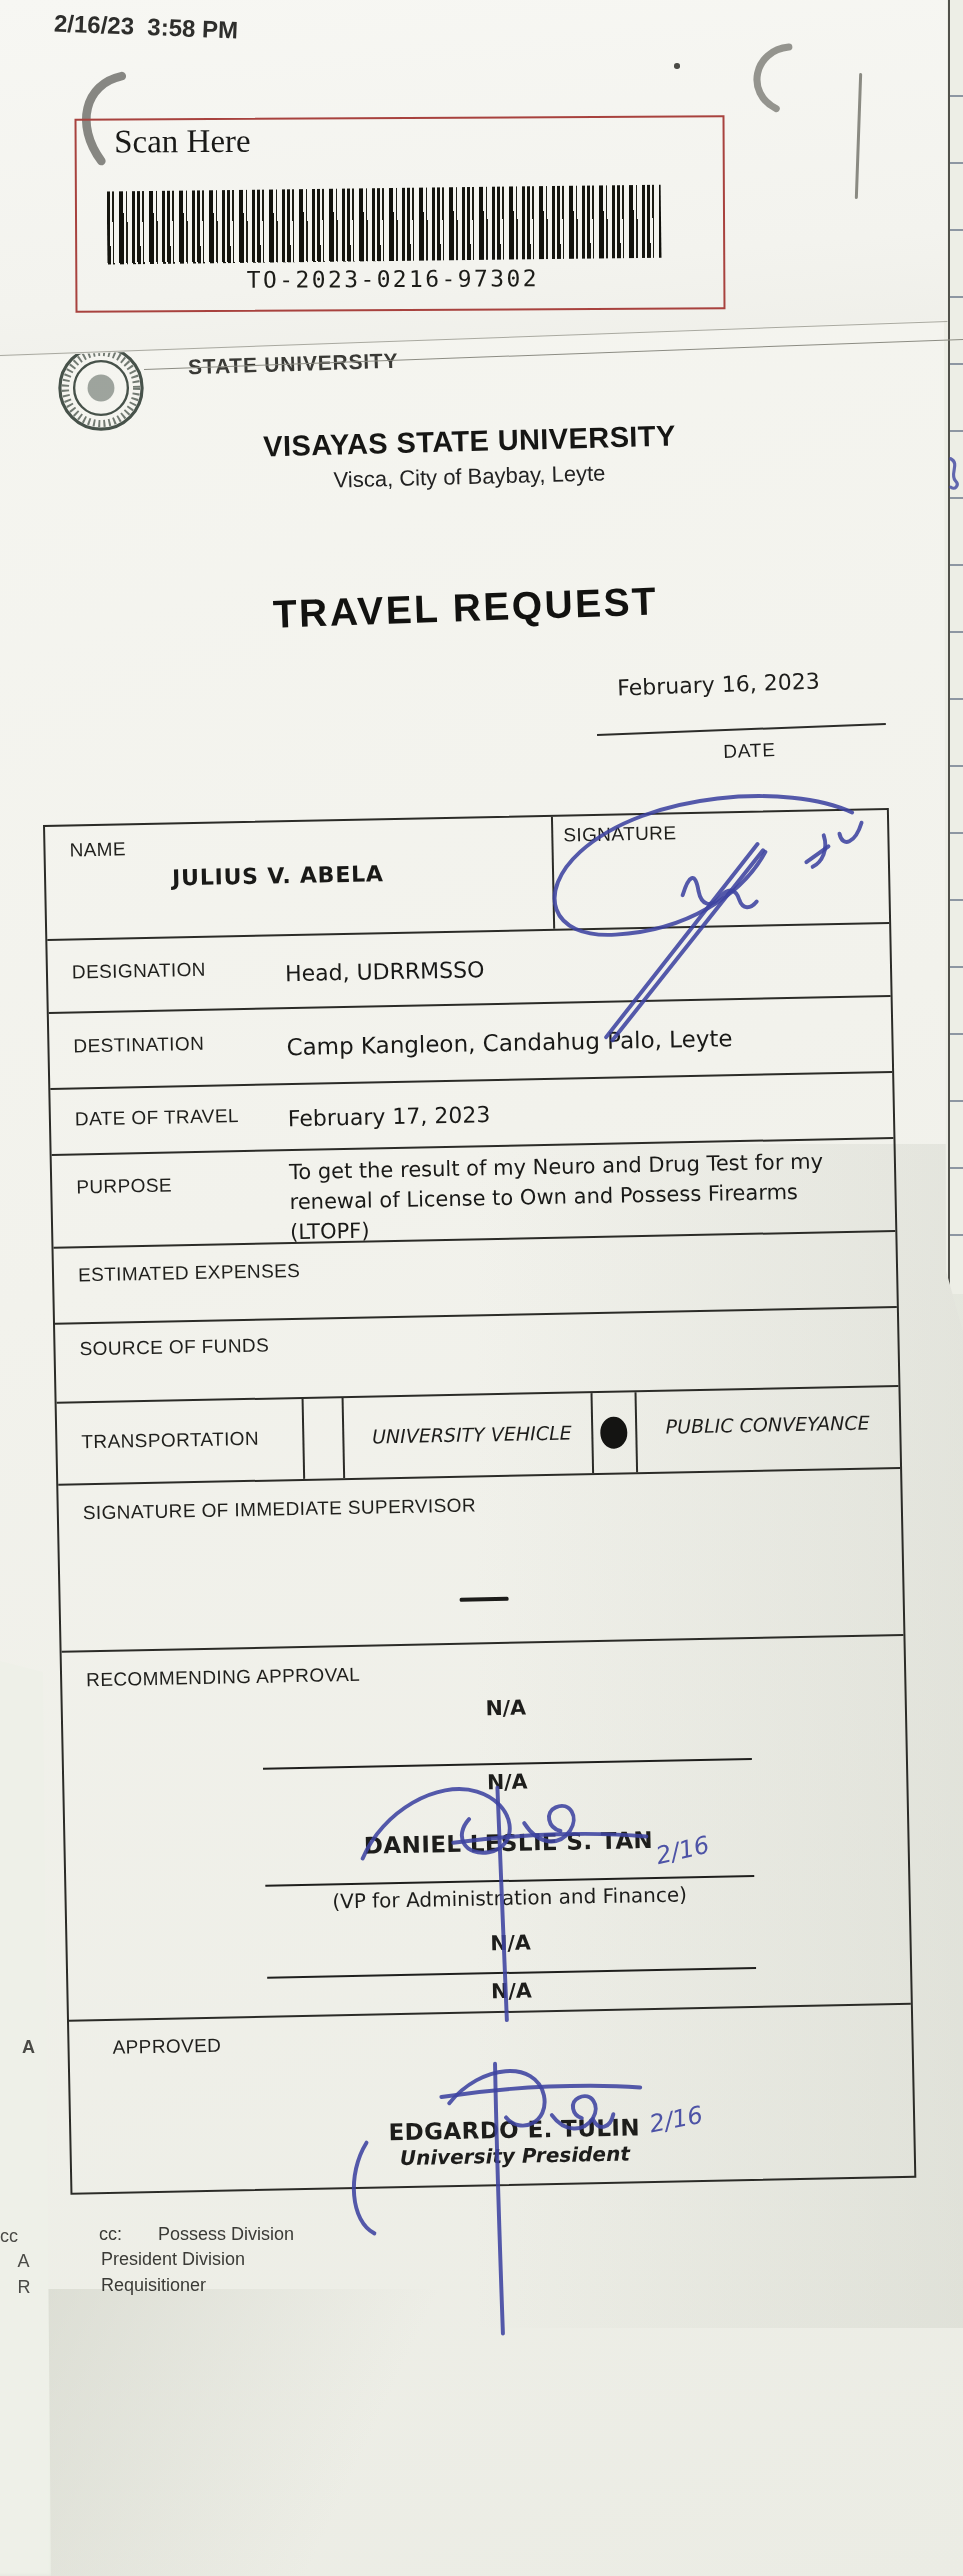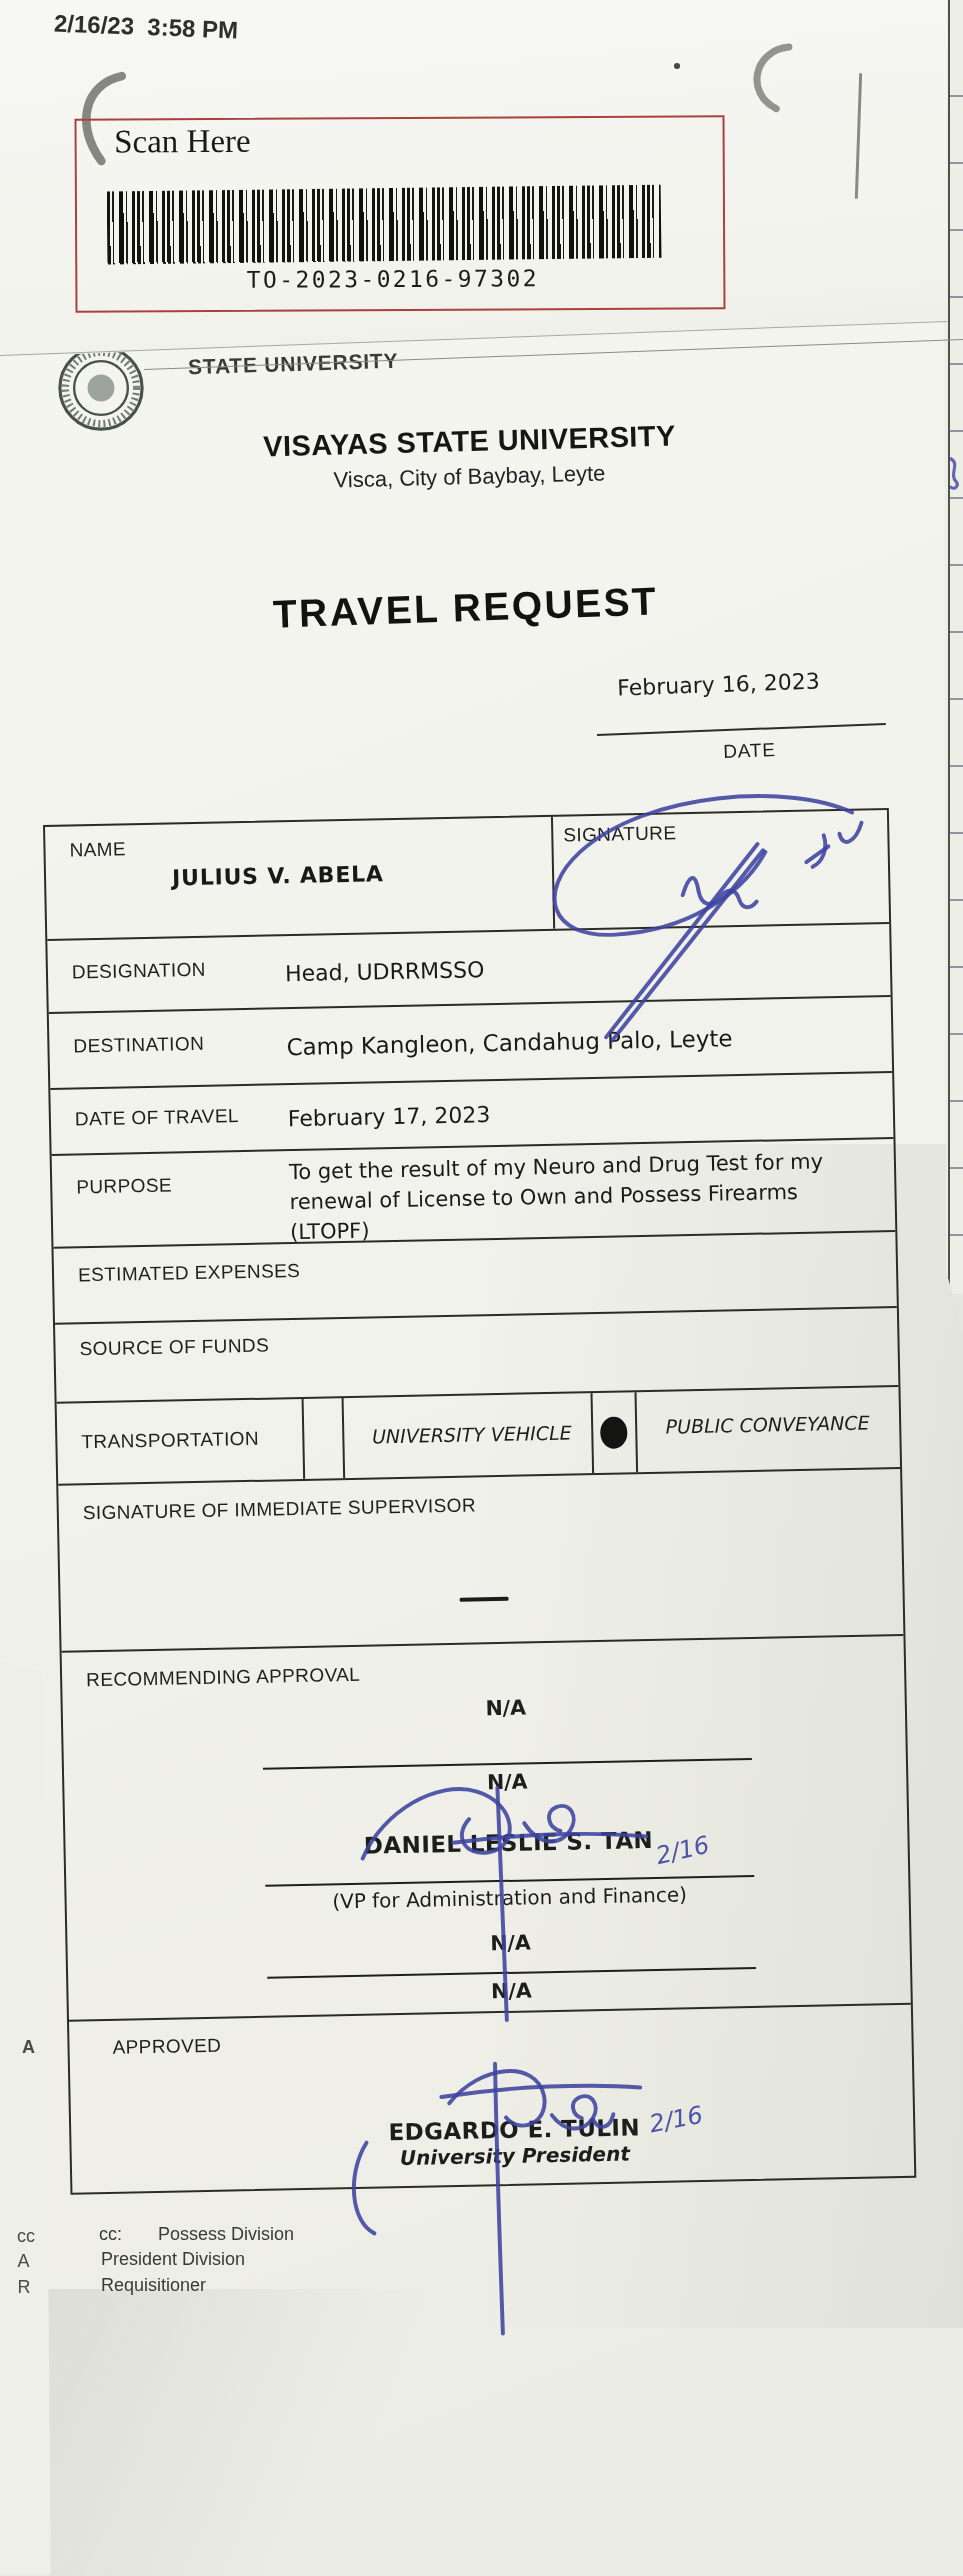--- a/index.html
+++ b/index.html
@@ -103,21 +103,21 @@
   <div class="abs grid-strip">
     <div class="vline"></div>
     <div class="ticks"></div>
   </div>
   <svg class="abs" style="left:946px;top:454px;width:17.4px;height:38px;z-index:0" viewBox="0 0 22 48" width="17.4" height="38">
     <path d="M6 6 C18 12 4 26 12 34 C18 40 10 46 6 42" fill="none" stroke="#3d43a0" stroke-width="4" stroke-linecap="round" opacity=".8"></path>
   </svg>
 
   <div class="abs paper-under">
     <span class="frag" style="left:22px;top:391px;font-weight:bold">A</span>
-    <span class="frag" style="left:17px;top:580px">cc</span>
+    <span class="frag" style="left:0;top:580px">cc</span>
     <span class="frag" style="left:17.4px;top:605px">A</span>
     <span class="frag" style="left:17.4px;top:631px">R</span>
   </div>
 
   <div class="abs paper-main">
     <div class="abs shade2"></div>
     <div class="abs shade1"></div>
 
     <svg class="abs seal" viewBox="0 0 124 124">
       <circle cx="62" cy="62" r="52" fill="none" stroke="#47524a" stroke-width="4"></circle>

